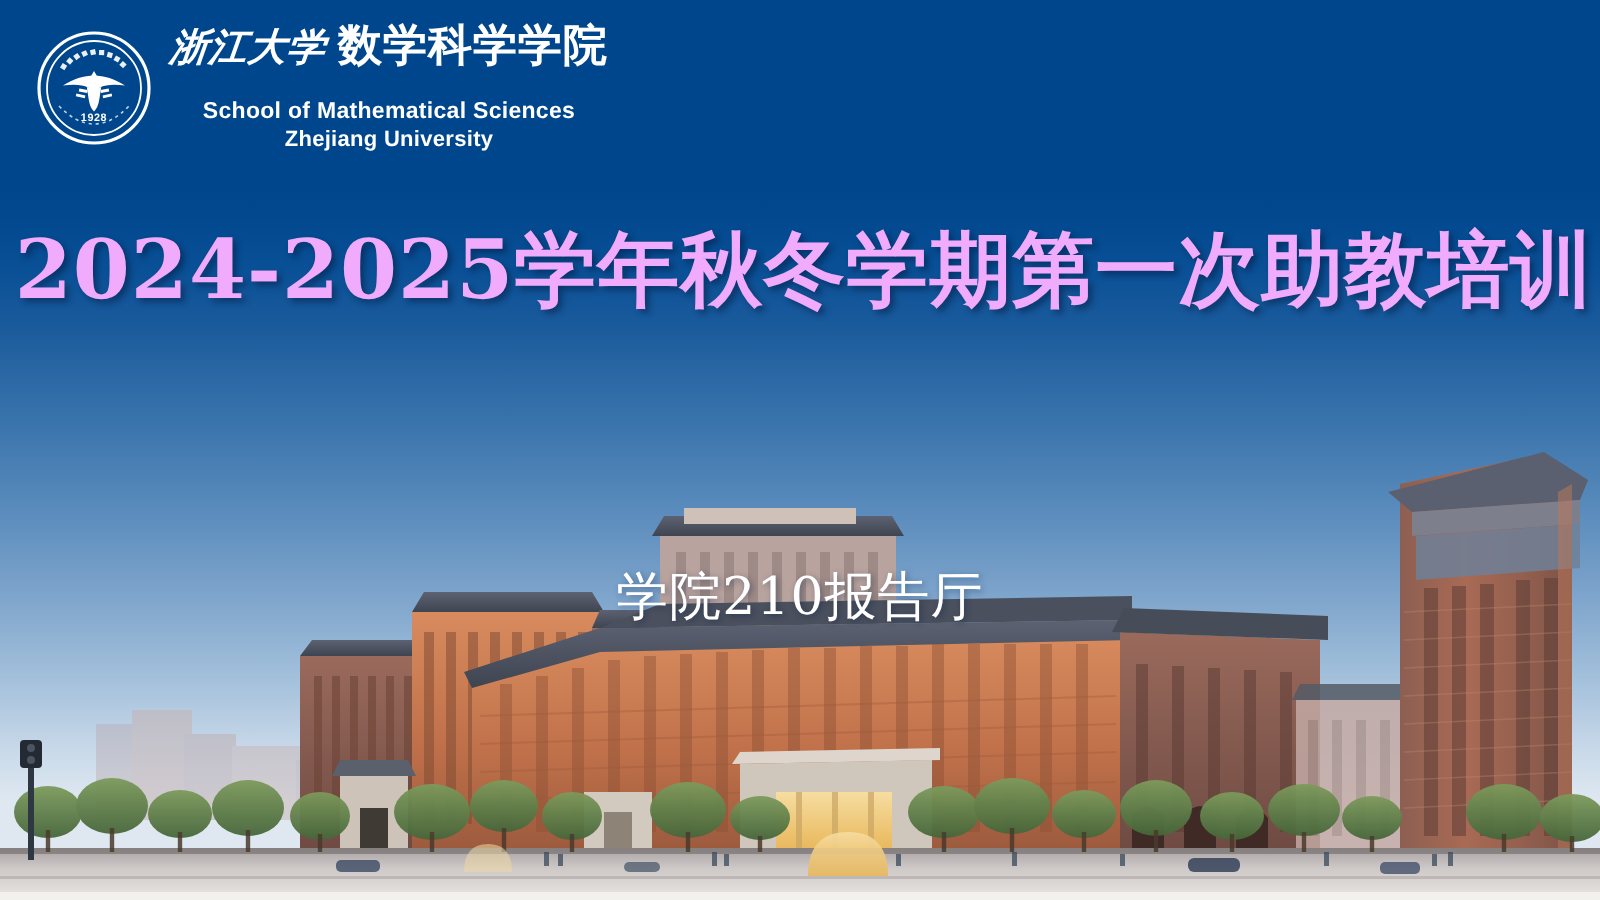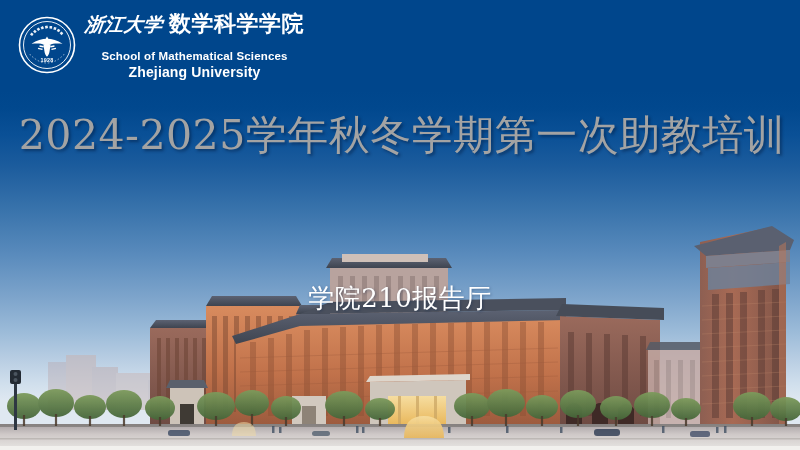--- a/index.html
+++ b/index.html
@@ -59,30 +59,30 @@
     font-size:22px;font-weight:700;color:#ffffff;letter-spacing:0.5px;
   }
   .logo-en{
     font-family:"Liberation Sans","DejaVu Sans",sans-serif;
     font-size:11.5px;font-weight:700;color:#ffffff;
     letter-spacing:0.15px;margin-top:16px;white-space:nowrap;
     text-align:center;
   }
   .logo-en-2{
     font-family:"Liberation Sans","DejaVu Sans",sans-serif;
-    font-size:14px;font-weight:700;color:#ffffff;
+    font-size:11px;font-weight:700;color:#ffffff;
     letter-spacing:0.15px;margin-top:2px;text-align:center;white-space:nowrap;
   }
 
   
   .title{
     position:absolute;left:4px;right:0;top:108px;
     text-align:center;
     font-family:"DejaVu Serif","Liberation Serif",serif;
-    font-size:41px;font-weight:400;color:#a3a3a3;
+    font-size:41px;font-weight:700;color:#f0abfc;
     letter-spacing:0.5px;white-space:nowrap;
     text-shadow:2px 2px 3px rgba(0,20,50,.45);
     z-index:30;
   }
   .speakers{
     position:absolute;left:0;right:0;top:198px;
     text-align:center;
     font-family:"DejaVu Sans","Liberation Sans",sans-serif;
     font-size:28px;font-weight:700;color:#ffffff;
     letter-spacing:1px;white-space:nowrap;

